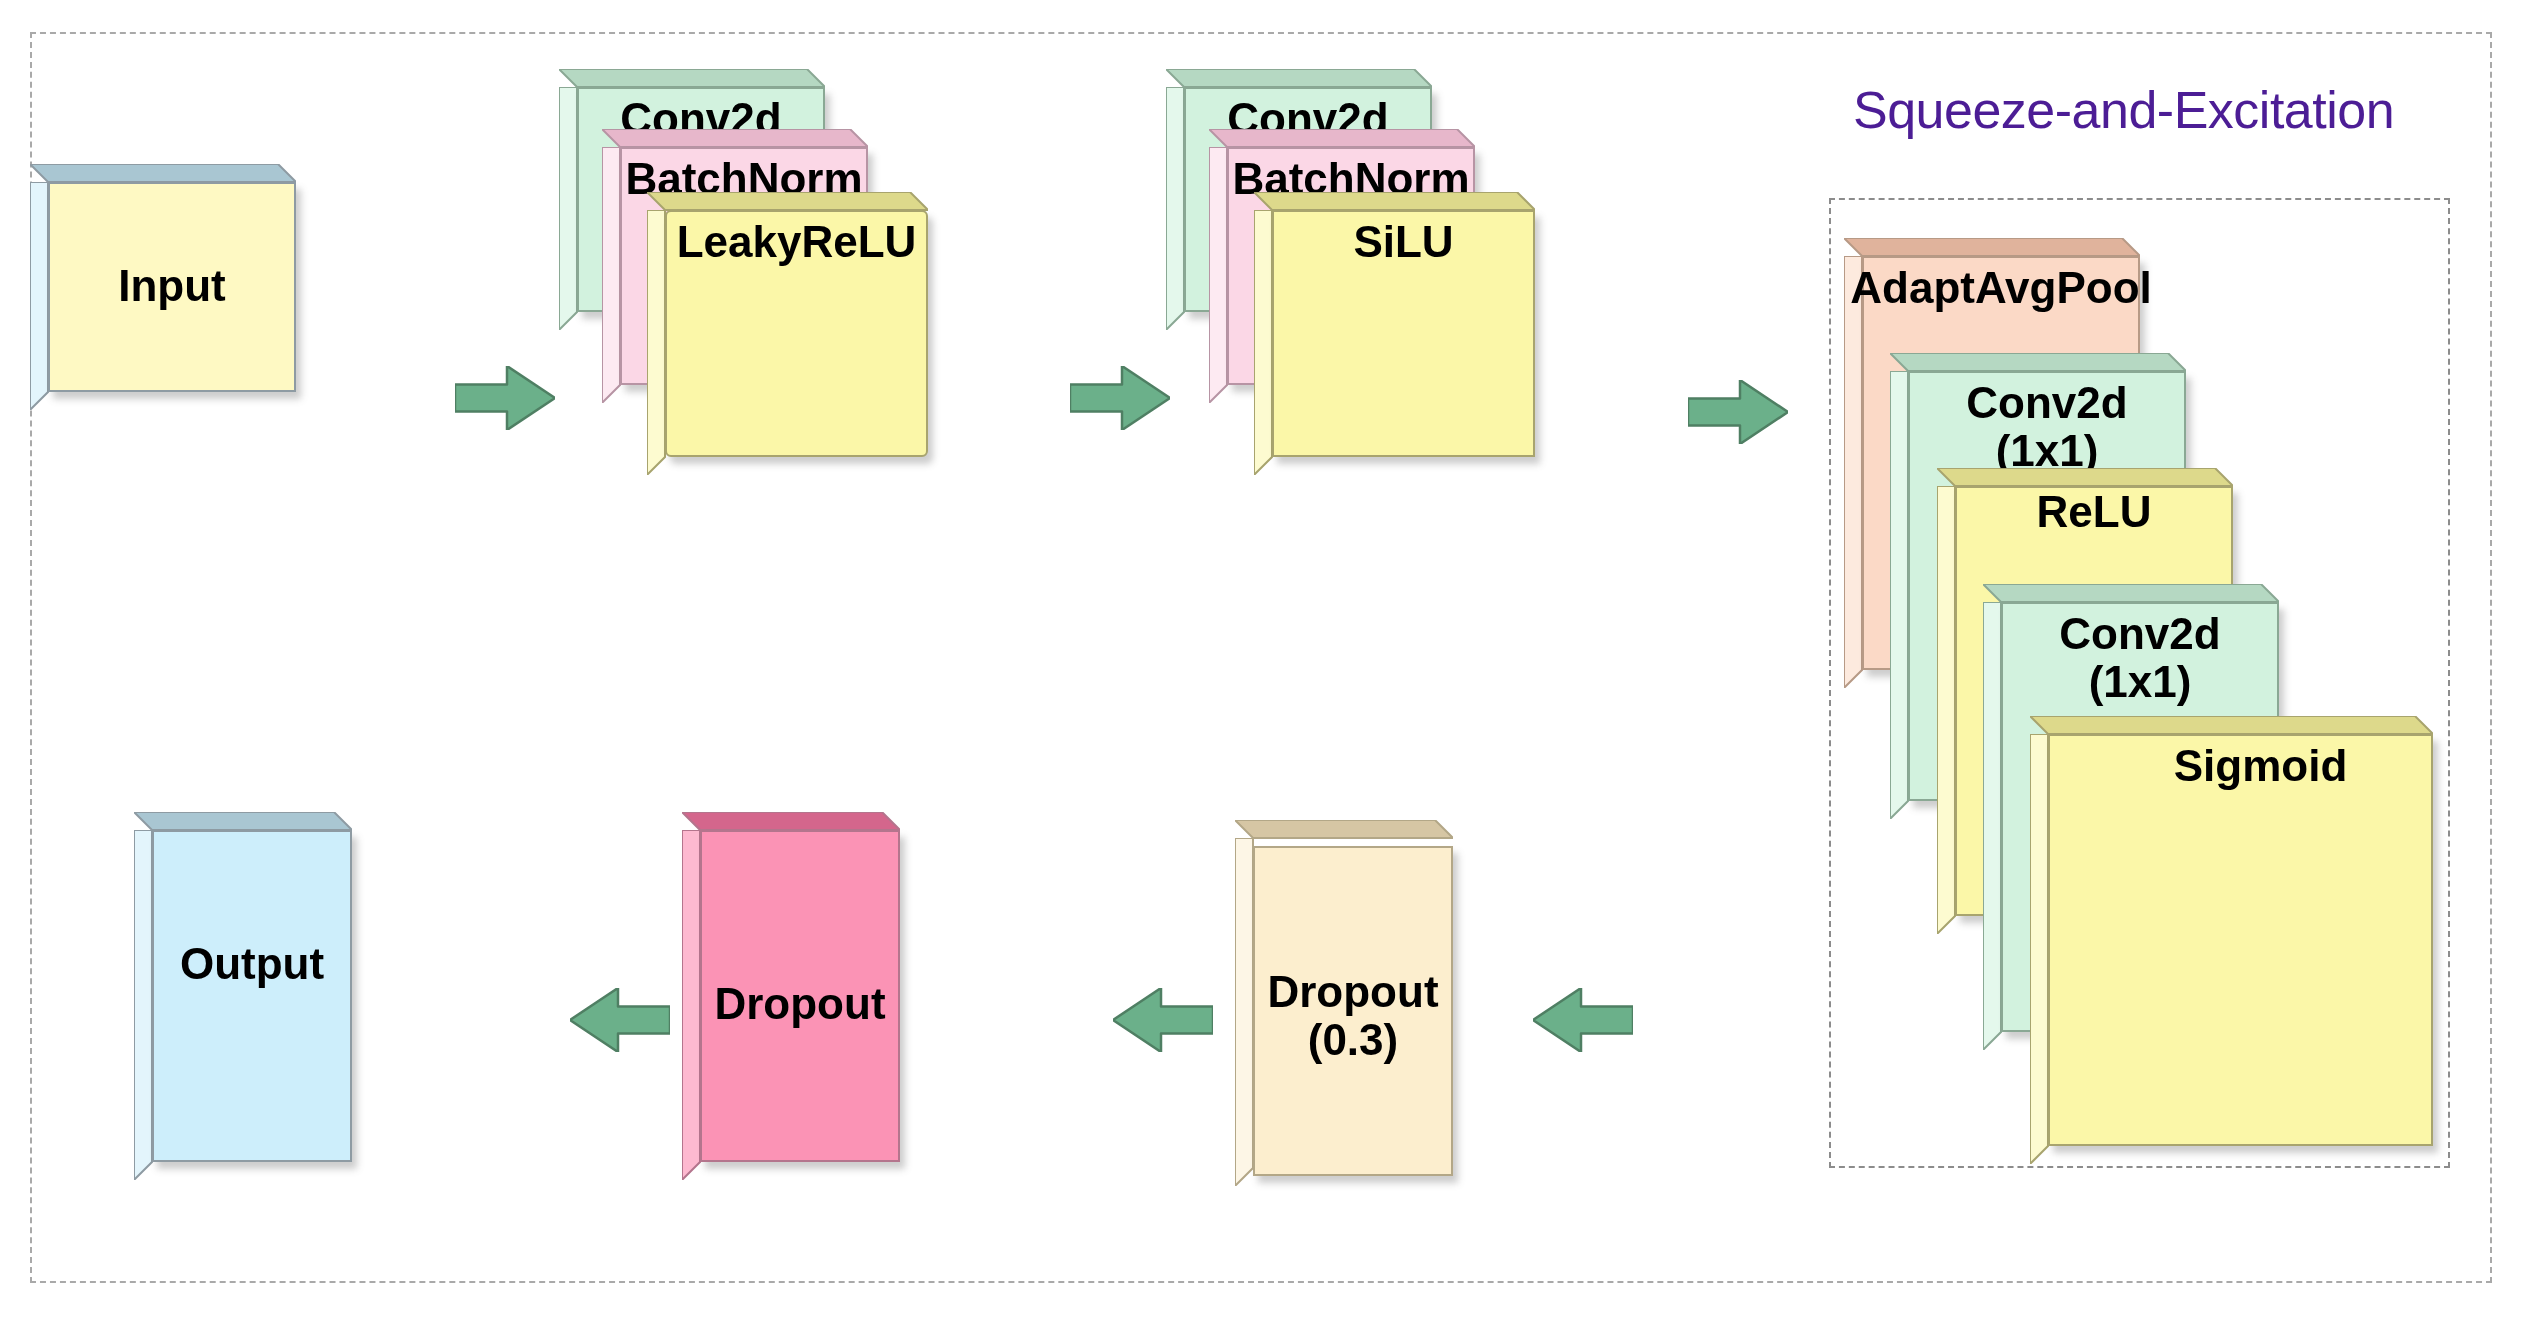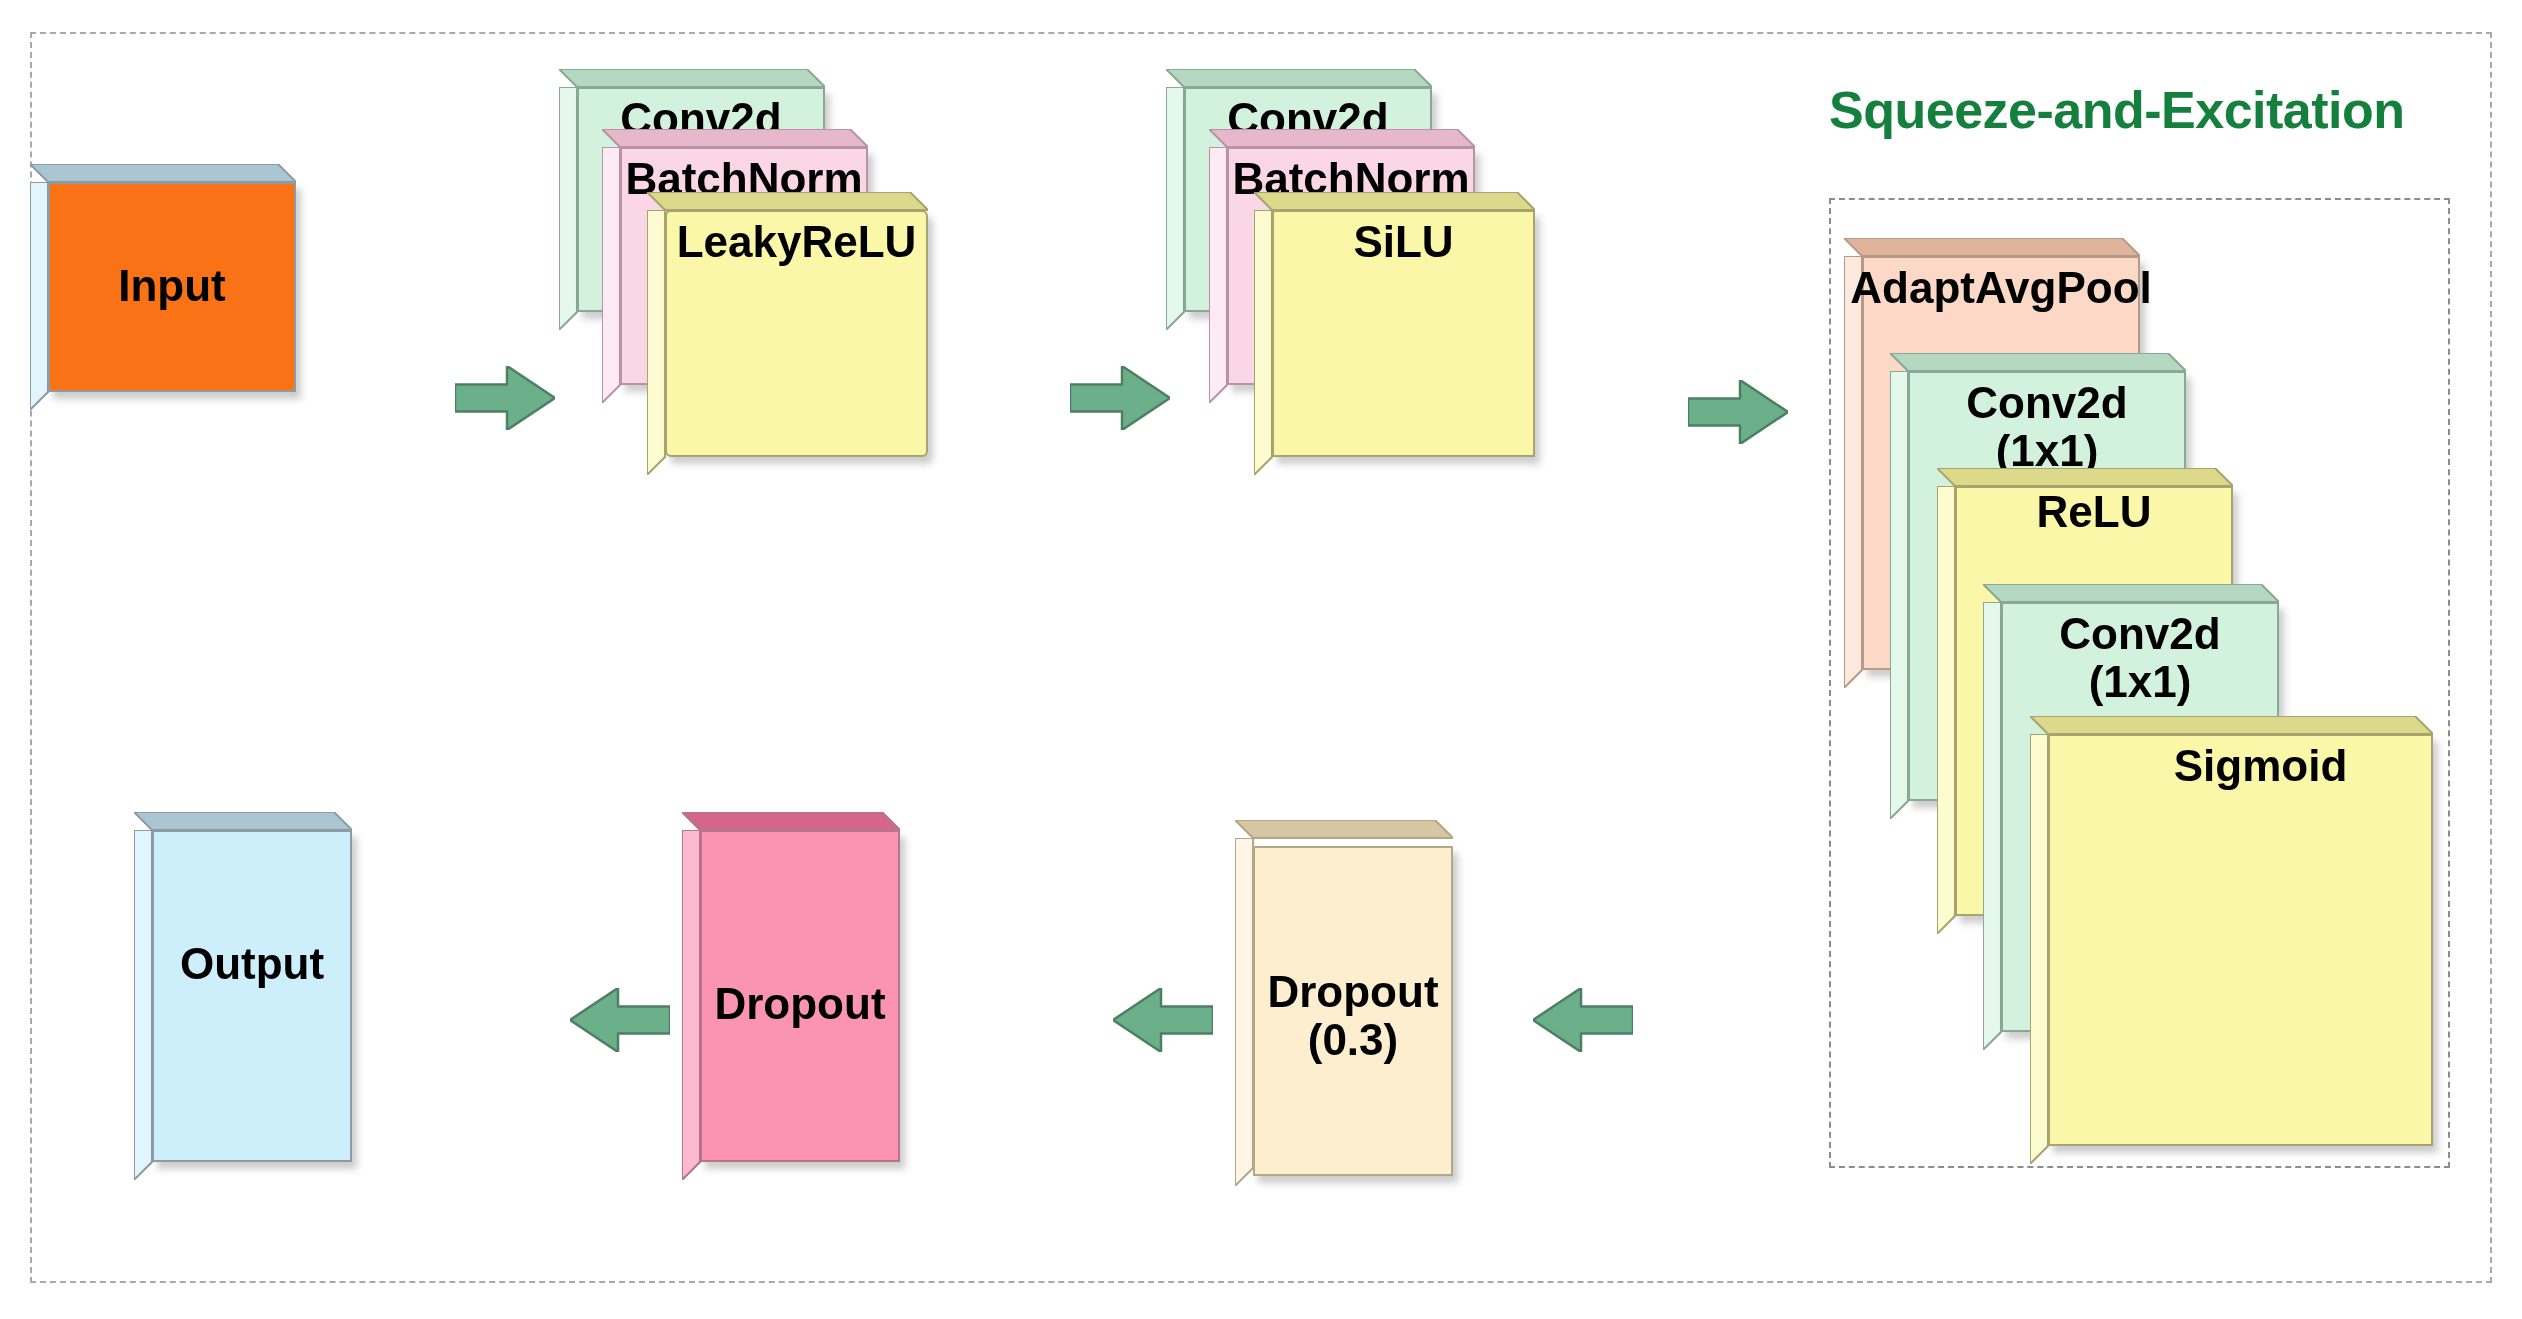--- a/index.html
+++ b/index.html
@@ -31,24 +31,25 @@
   }
   
   .group-frame {
     position: absolute;
     border: 2px dashed #8c8c8c;
     box-sizing: border-box;
     background: transparent;
   }
   .group-title {
     position: absolute;
-    font-weight: bold;
-    color: #15803d;
+    font-weight: normal;
+    color: #4c1d95;
     white-space: nowrap;
     letter-spacing: -0.5px;
+    margin-left: 24px;
   }
   
   .box3d {
     position: absolute;
     box-sizing: border-box;
   }
   .box3d .face-front {
     position: absolute;
     left: 0;
     right: 0;
@@ -89,21 +90,21 @@
       <div class="group-title" style="left: 1829px; top: 80px; font-size: 52px;">Squeeze-and-Excitation</div>
     </div>
   <div id="blocks-layer">
       <div class="box3d" style="left: 48px; top: 164px; width: 248px; height: 228px; z-index: 10;">
         <div style="position: absolute; left: -18px; top: 18px; width: 20px; height: 228px;"><svg width="20" height="228">
             <polygon points="0,0 18,0 18,210 0,228" fill="#e3f5fc" stroke="#8e9ba3" stroke-width="2"></polygon>
           </svg></div>
         <div style="position: absolute; left: -18px; top: 0px; width: 266px; height: 20px;"><svg width="266" height="20">
             <polygon points="0,0 248,0 266,18 18,18" fill="#a9c6d2" stroke="#8e9ba3" stroke-width="2"></polygon>
           </svg></div>
-        <div class="face-front" style="background: #f97316; border-color: rgb(142, 155, 163); top: 18px; height: 210px;">
+        <div class="face-front" style="background: #fef9c3; border-color: rgb(142, 155, 163); top: 18px; height: 210px;">
           <div class="box-label" style="font-size: 44px; margin-top: 78px;">Input</div>
         </div>
       </div>
       <div class="box3d" style="left: 577px; top: 69px; width: 248px; height: 243px; z-index: 11;">
         <div style="position: absolute; left: -18px; top: 18px; width: 20px; height: 243px;"><svg width="20" height="243">
             <polygon points="0,0 18,0 18,225 0,243" fill="#e4f8ec" stroke="#8aa894" stroke-width="2"></polygon>
           </svg></div>
         <div style="position: absolute; left: -18px; top: 0px; width: 266px; height: 20px;"><svg width="266" height="20">
             <polygon points="0,0 248,0 266,18 18,18" fill="#b5d8c2" stroke="#8aa894" stroke-width="2"></polygon>
           </svg></div>

